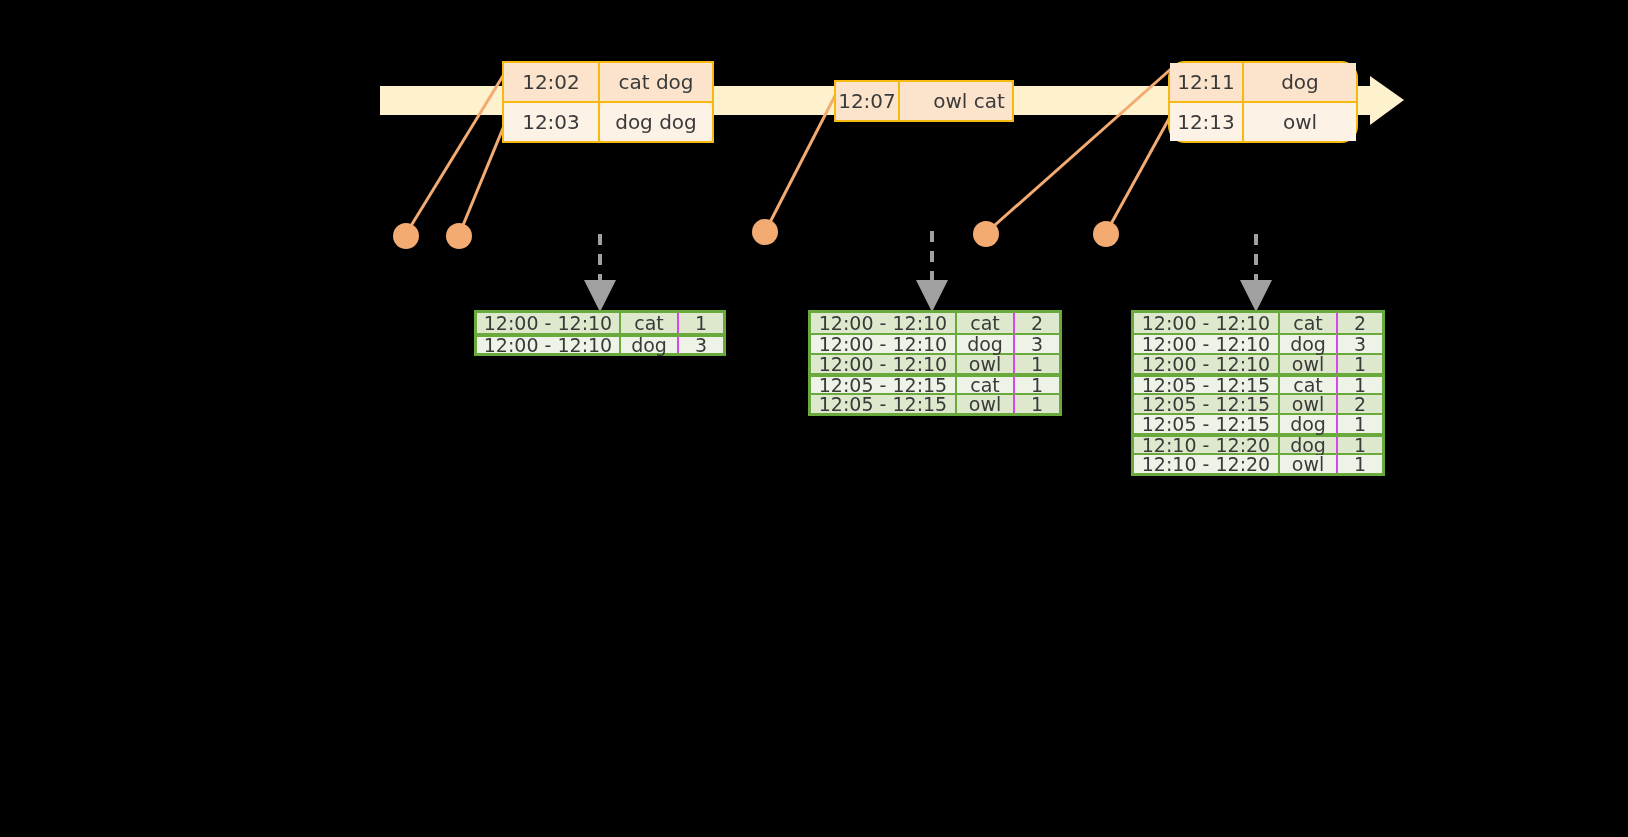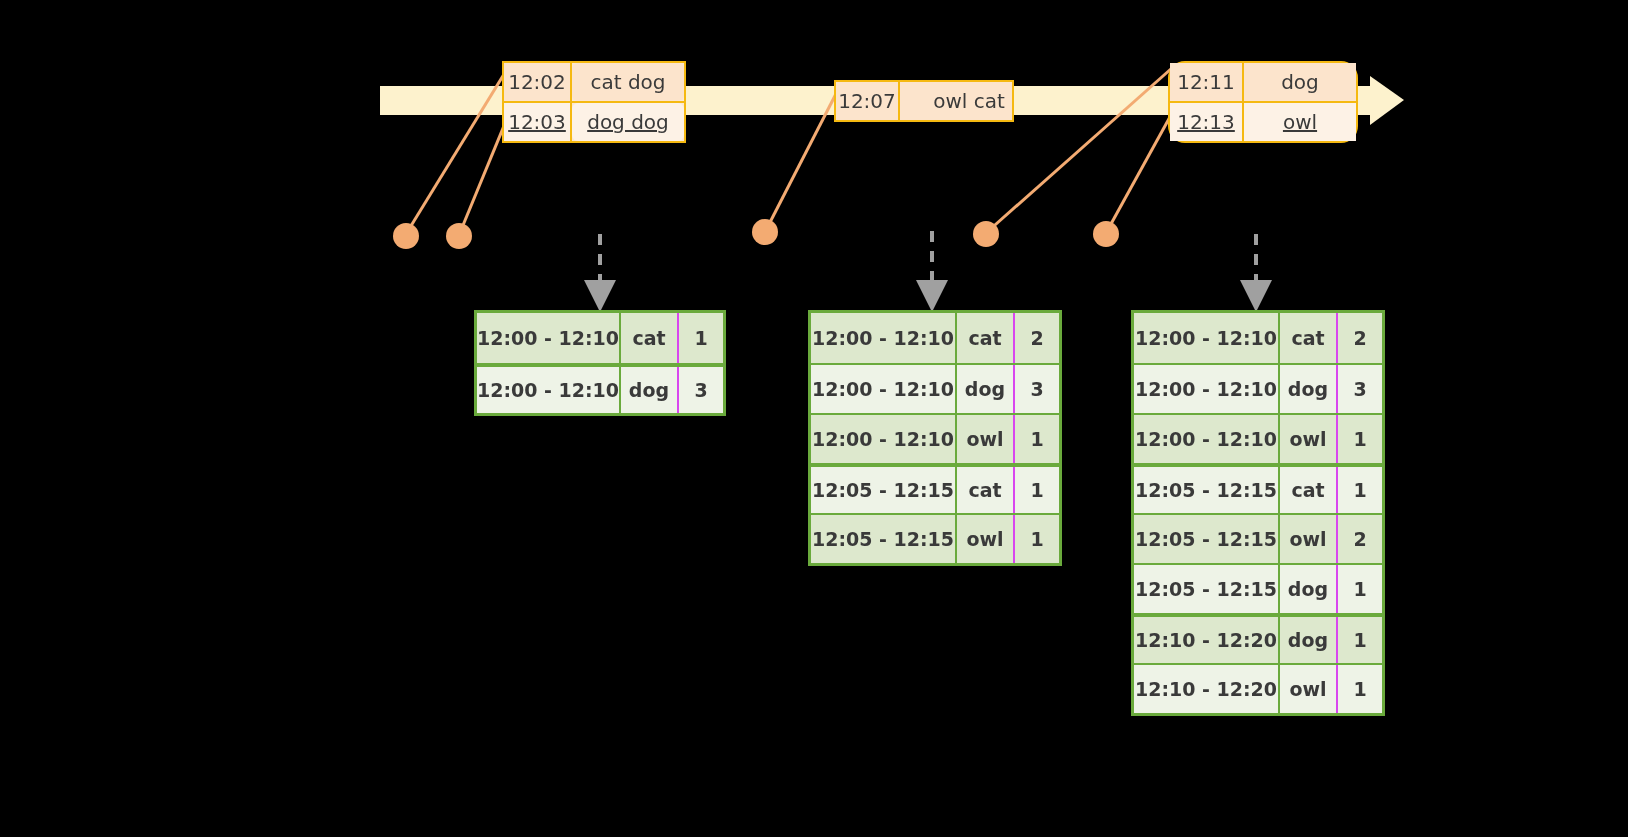--- a/index.html
+++ b/index.html
@@ -48,24 +48,23 @@
   .event-row {
     display: flex;
     height: 38px;
   }
   .event-row + .event-row {
     border-top: 2px solid #f5b911;
   }
   .event-row.alt .ev-time,
   .event-row.alt .ev-words {
     background: #fdf2e6;
-    text-decoration: underline;
   }
   .ev-time {
-    width: 68px;
+    width: 96px;
     background: #fce4cc;
     display: flex;
     align-items: center;
     justify-content: center;
     font-size: 20px;
     color: #3a3a3a;
     border-right: 2px solid #f5b911;
     box-sizing: border-box;
   }
   .ev-words {
@@ -92,23 +91,22 @@
 
   
   .result-table {
     position: absolute;
     border: 3px solid #6aaa3c;
     box-sizing: border-box;
     background: #dde8cd;
   }
   .res-row {
     display: flex;
-    height: 50px;
-    box-sizing: border-box;
-    font-weight: bold;
+    height: 20px;
+    box-sizing: border-box;
   }
   .res-row + .res-row {
     border-top: 2px solid #6aaa3c;
   }
   .res-row.group-end + .res-row {
     border-top: 4px solid #6aaa3c;
   }
   .res-cell {
     display: flex;
     align-items: center;

